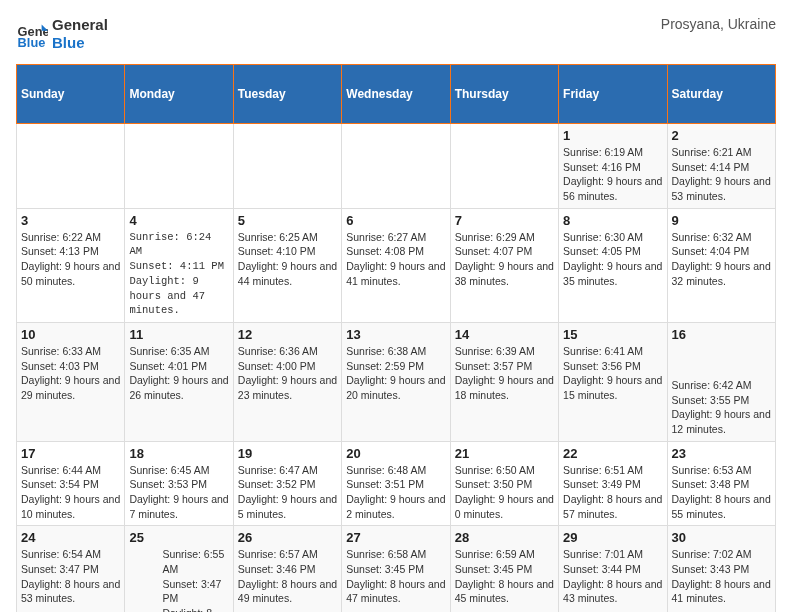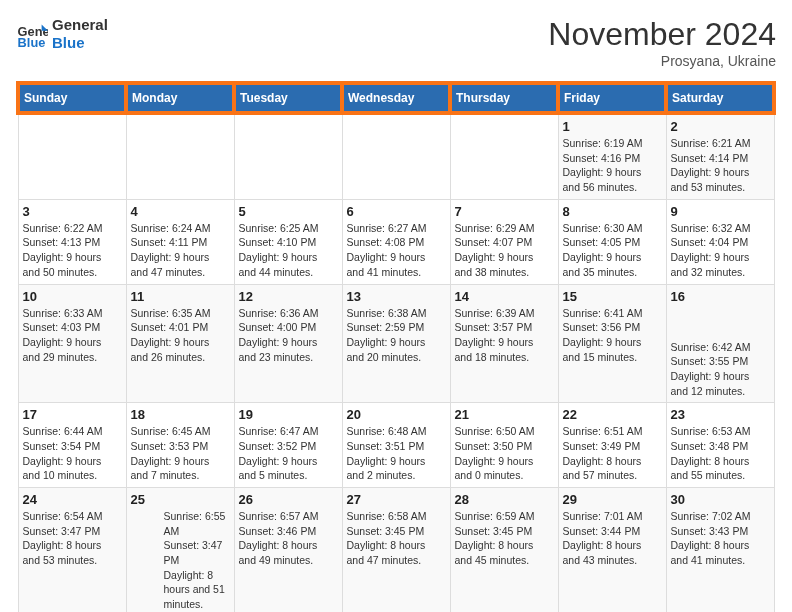--- a/index.html
+++ b/index.html
@@ -38,25 +38,25 @@
       color: #555;
     }
     table {
       width: 100%;
       border-collapse: collapse;
       font-size: 11px;
     }
     thead tr th {
       background: #2b6cb0;
       color: #fff;
-      padding: 6px 4px;
+      padding: 22px 4px;
       text-align: left;
       font-size: 12px;
       font-weight: bold;
-      border: 4px solid #f97316;
+      border: 1px solid #f97316;
     }
     tbody tr td {
       vertical-align: top;
       border: 1px solid #ddd;
       padding: 4px;
       height: 80px;
       width: 14.28%;
     }
     tbody tr:nth-child(odd) td {
       background: #f9f9f9;
@@ -89,21 +89,20 @@
       <text x="2" y="22" font-size="16" font-weight="bold" fill="#333">General</text>
       <text x="2" y="36" font-size="16" font-weight="bold" fill="#1a73c9">Blue</text>
       <polygon points="32,8 40,16 32,16" fill="#1a73c9"></polygon>
     </svg>
     <div>
       <div style="font-size:15px;font-weight:bold;color:#333;line-height:1.2;">General</div>
       <div style="font-size:15px;font-weight:bold;color:#1a73c9;line-height:1.2;">Blue</div>
     </div>
   </div>
   <div class="title-block">
-    <div class="month-title">November 2024</div>
     <div class="subtitle">Prosyana, Ukraine</div>
   </div>
 </div>
 
 <table>
   <thead>
     <tr id="header-row">
     <th>Sunday</th>
         <th>Monday</th>
         <th>Tuesday</th>
@@ -135,21 +134,21 @@
       </tr>
       <tr>
         <td>
           <span class="day-num">3</span>
           <div class="day-info" style="white-space: pre-line;">Sunrise: 6:22 AM
 Sunset: 4:13 PM
 Daylight: 9 hours and 50 minutes.</div>
         </td>
         <td>
           <span class="day-num">4</span>
-          <div class="day-info" style="white-space: pre-line;">Sunrise: 6:24 AM
+          <div class="day-info" style="white-space: pre-line; font-family: Liberation Mono, monospace;">Sunrise: 6:24 AM
 Sunset: 4:11 PM
 Daylight: 9 hours and 47 minutes.</div>
         </td>
         <td>
           <span class="day-num">5</span>
           <div class="day-info" style="white-space: pre-line;">Sunrise: 6:25 AM
 Sunset: 4:10 PM
 Daylight: 9 hours and 44 minutes.</div>
         </td>
         <td>

